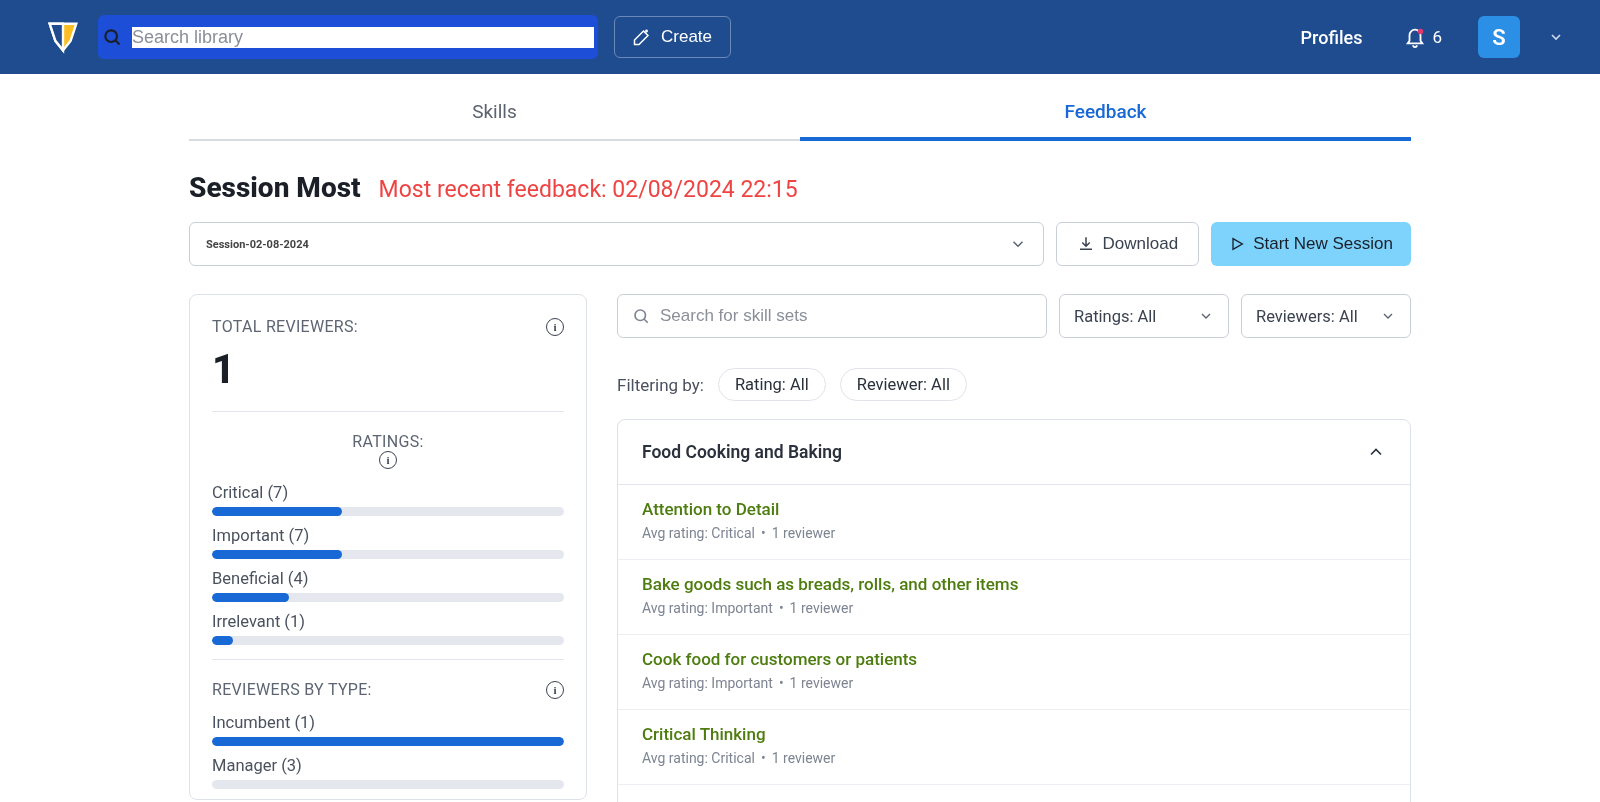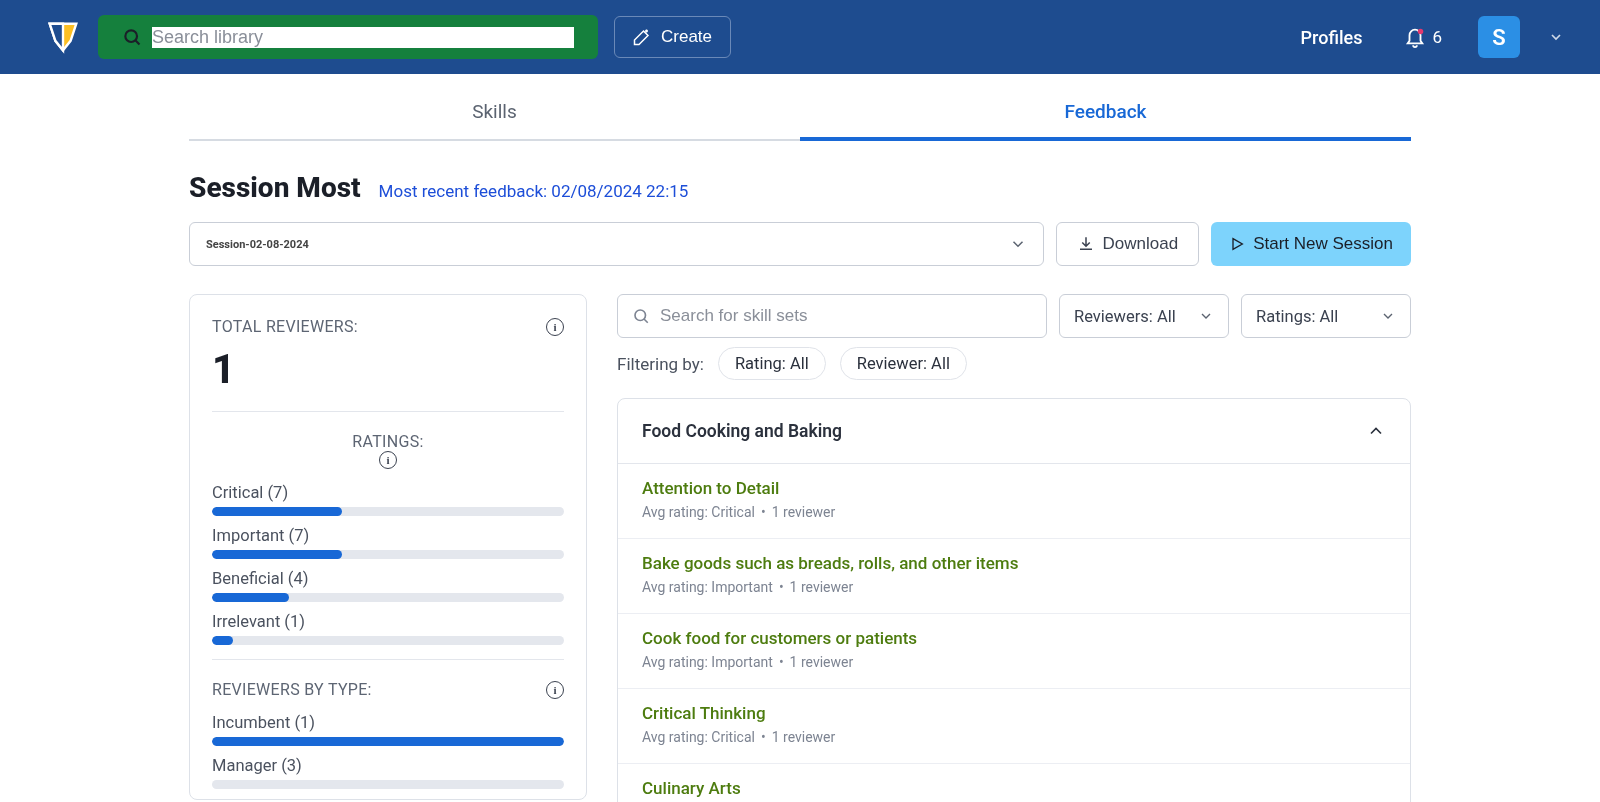--- a/index.html
+++ b/index.html
@@ -1,38 +1,38 @@
 <!DOCTYPE html>
 <html><head>
 <meta charset="utf-8">
 <style>
   * { box-sizing: border-box; margin: 0; padding: 0; }
   body { font-family: -apple-system, "Segoe UI", Roboto, Arial, sans-serif; background: #fff; color: #222; width: 1600px; }
   
   
   .topbar { background: #1e4c8f; height: 74px; display: flex; align-items: center; padding: 0 36px 0 44px; gap: 16px; }
   .logo { width: 38px; height: 38px; flex-shrink: 0; }
-  .search-lib { flex: 0 0 500px; height: 44px; background: #15803d; border-radius: 6px; display: flex; align-items: center; padding: 0 24px; gap: 10px; }
+  .search-lib { flex: 0 0 500px; height: 44px; background: #1d4ed8; border-radius: 6px; display: flex; align-items: center; padding: 0 4px; gap: 10px; }
   .search-lib input { border: none; outline: none; font-size: 18px; flex: 1; color: #555; }
   .search-lib input::placeholder { color: #8a8f99; }
   .create-btn { height: 42px; padding: 0 18px; border: 1.5px solid #6a89b8; border-radius: 6px; background: transparent; color: #fff; font-size: 17px; font-weight: 500; display: flex; align-items: center; gap: 10px; cursor: pointer; }
   .spacer { flex: 1; }
   .nav-link { color: #fff; font-size: 18px; font-weight: 500; cursor: pointer; margin-right: 26px; }
   .bell-wrap { display: flex; align-items: center; gap: 6px; color: #fff; font-size: 17px; margin-right: 20px; cursor: pointer; }
   .avatar { width: 42px; height: 42px; border-radius: 6px; background: #2b8fe5; color: #fff; font-size: 22px; font-weight: 600; display: flex; align-items: center; justify-content: center; cursor: pointer; margin-right: 12px; }
   .avatar-caret { color: #cfd9e8; cursor: pointer; }
   .tabs { width: 1222px; margin: 12px auto; display: flex; border-bottom: 2px solid #d6dbe2; margin-top: 2px; }
   .tab { flex: 1; text-align: center; padding: 24px 0 16px; font-size: 19px; color: #5b6370; cursor: pointer; position: relative; }
   .tab.active { color: #1868d6; font-weight: 500; }
   .tab.active::after { content:""; position:absolute; left:0; right:0; bottom:-2px; height:4px; background:#1868d6; }
   
   
   .title-row { width: 1222px; margin: 30px auto 18px; display: flex; align-items: baseline; gap: 18px; }
   .page-title { font-size: 28px; font-weight: 800; color: #1b1f28; }
-  .subtitle { font-size: 17px; color: #1d4ed8; }
+  .subtitle { font-size: 23px; color: #ef4444; }
   
   
   .session-row { width: 1222px; margin: 0 auto 28px; display: flex; gap: 12px; }
   .select-box { flex: 1; height: 44px; border: 1px solid #c9ced7; border-radius: 6px; display: flex; align-items: center; padding: 0 16px; font-size: 11px; color: #444; cursor: pointer; justify-content: space-between; font-weight: bold; }
   .download-btn { height: 44px; padding: 0 20px; border: 1px solid #c9ced7; border-radius: 6px; background: #fff; font-size: 17px; color: #3b4250; display: flex; align-items: center; gap: 8px; cursor: pointer; }
   .new-session-btn { height: 44px; padding: 0 18px; border-radius: 6px; background: #7dd3fc; color: #1b1f28; font-size: 17px; font-weight: 500; display: flex; align-items: center; gap: 8px; border: none; cursor: pointer; }
   
   
   .main-grid { width: 1222px; margin: 0 auto; display: flex; gap: 30px; align-items: flex-start; }
   
@@ -44,21 +44,21 @@
   .big-num { font-size: 40px; font-weight: 800; color: #1b1f28; margin: 10px 0 18px; }
   .hr { height: 1px; background: #e3e6ec; margin-bottom: 20px; }
   
   .bar-row { margin-bottom: 10px; }
   .bar-label { font-size: 16.5px; color: #4b525f; margin-bottom: 5px; }
   .bar-track { height: 9px; background: #e4e7ed; border-radius: 5px; overflow: hidden; }
   .bar-fill  { height: 100%; background: #1868d6; border-radius: 5px; }
   
   
   .right-col { flex: 1; }
-  .filter-row { display: flex; gap: 12px; margin-bottom: 9px; justify-content: flex-end; }
+  .filter-row { display: flex; gap: 12px; margin-bottom: 30px; justify-content: flex-end; }
   .skill-search { flex: 1; height: 44px; border: 1px solid #c9ced7; border-radius: 6px; display: flex; align-items: center; padding: 0 14px; gap: 10px; }
   .skill-search input { border: none; outline: none; font-size: 17px; flex: 1; color:#555; }
   .skill-search input::placeholder { color: #8a8f99; }
   .filter-select { height: 44px; padding: 0 14px; border: 1px solid #c9ced7; border-radius: 6px; display: flex; align-items: center; justify-content: space-between; gap: 18px; font-size: 16.5px; color: #3b4250; cursor: pointer; min-width: 170px; }
   
   .filtering-row { display: flex; align-items: center; gap: 14px; margin-bottom: 18px; font-size: 17px; color: #4b525f; }
   .pill { padding: 6px 16px; border: 1px solid #e0e3e9; border-radius: 999px; font-size: 16.5px; color: #2b313d; background:#fff; }
   
   
   .group-card { border: 1px solid #dde1e8; border-radius: 8px; overflow: hidden; }
@@ -209,27 +209,27 @@
   <div class="right-col">
     <div class="filter-row">
       <div class="skill-search">
         <svg width="18" height="18" viewBox="0 0 24 24" fill="none" stroke="#7d8492" stroke-width="2.2">
             <circle cx="11" cy="11" r="7"></circle>
             <line x1="21" y1="21" x2="16" y2="16"></line>
           </svg>
         <input type="text" placeholder="Search for skill sets" style="">
       </div>
       <div class="filter-select">
-        <span>Reviewers: All</span>
+        <span>Ratings: All</span>
         <svg width="16" height="16" viewBox="0 0 24 24" fill="none" stroke="#5b6370" stroke-width="2">
             <polyline points="6 9 12 15 18 9"></polyline>
           </svg>
       </div>
       <div class="filter-select">
-        <span>Ratings: All</span>
+        <span>Reviewers: All</span>
         <svg width="16" height="16" viewBox="0 0 24 24" fill="none" stroke="#5b6370" stroke-width="2">
             <polyline points="6 9 12 15 18 9"></polyline>
           </svg>
       </div>
     </div>
 
     <div class="filtering-row">
       <span>Filtering by:</span>
       <span class="pill">Rating: All</span>
       <span class="pill">Reviewer: All</span>

